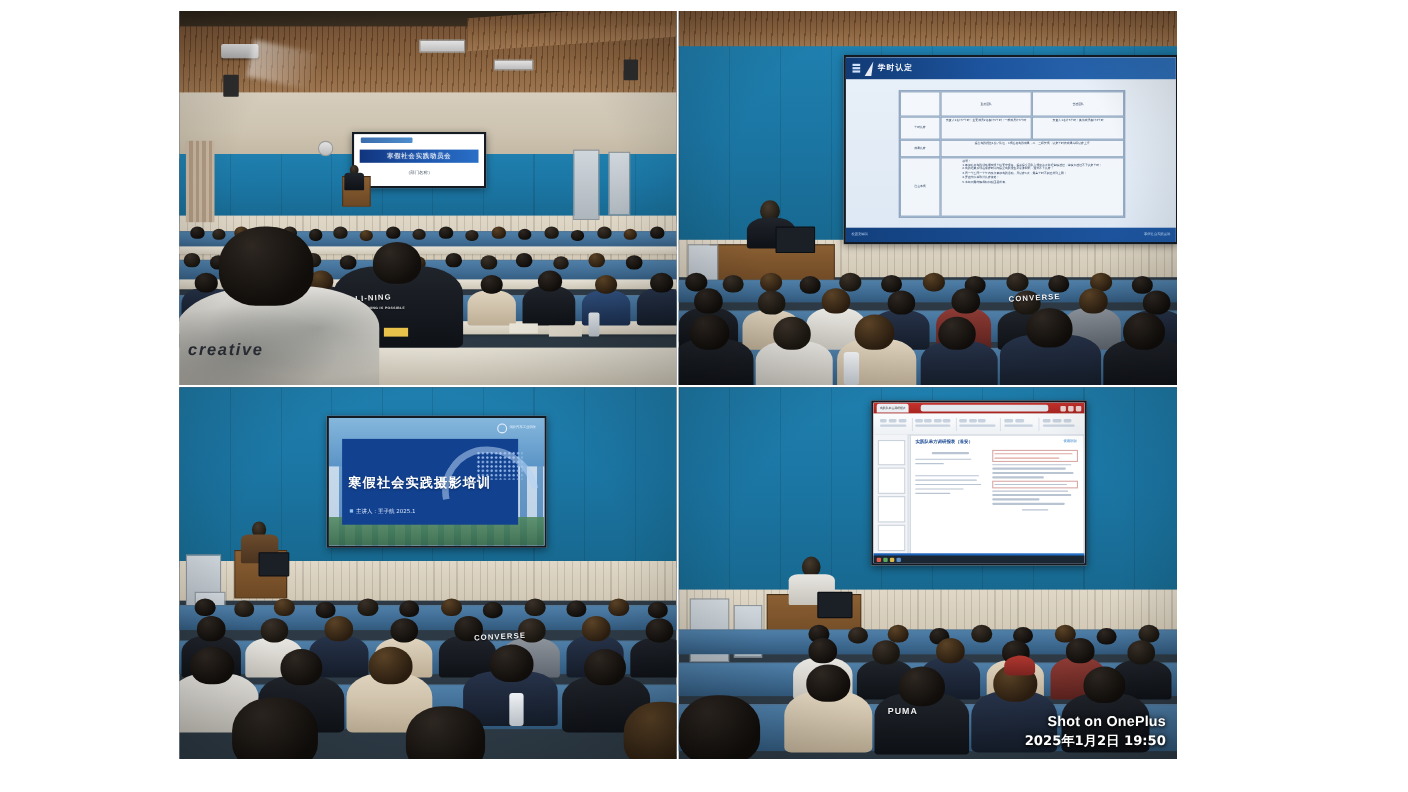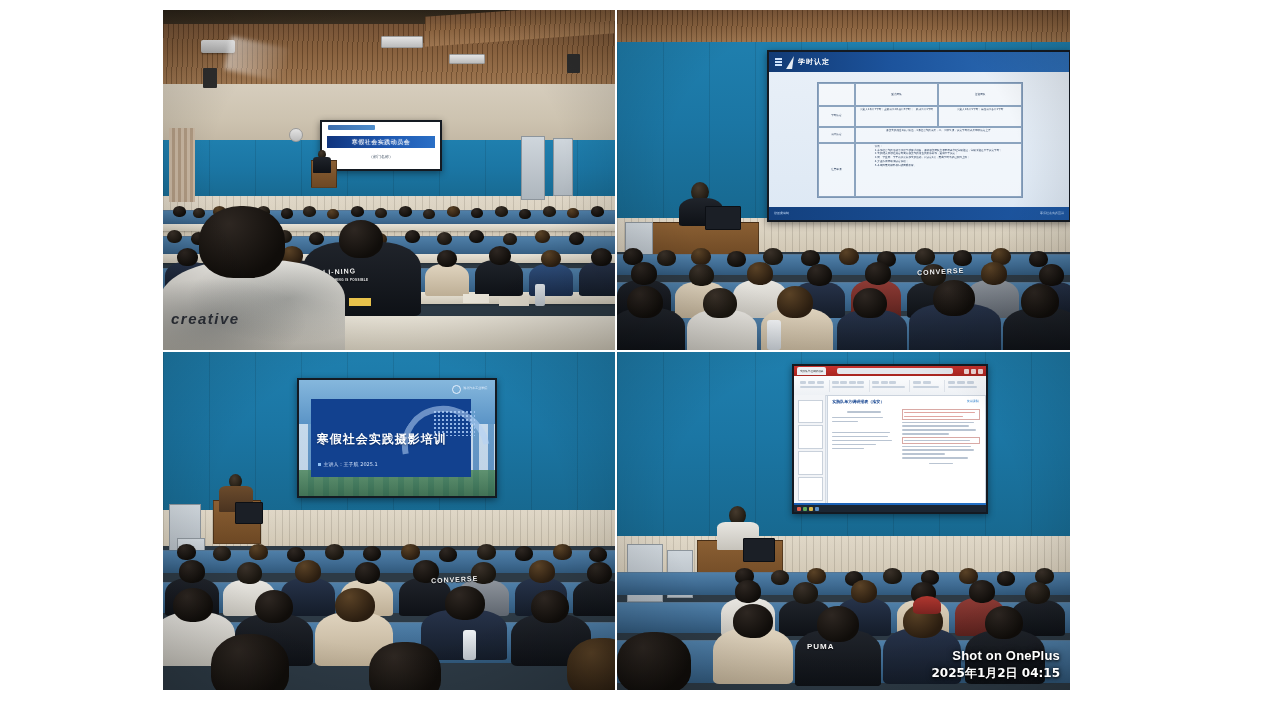--- a/index.html
+++ b/index.html
@@ -857,19 +857,19 @@
         <div class="body black" style="left:348px;top:64px;width:80px;height:54px;"></div>
         <div class="head dark" style="left:368px;top:40px;width:38px;height:33px;"></div>
 
         <div style="position:absolute;left:296px;top:30px;width:28px;height:18px;background:linear-gradient(180deg,#b0372f,#7b2320);border-radius:50% 50% 20% 20%;"></div>
 
         <div class="head dark" style="left:0px;top:66px;width:74px;height:62px;border-radius:46% 46% 36% 36%;"></div>
       </div>
 
       <div class="watermark">
         <div class="l1">Shot on OnePlus</div>
-        <div class="l2">2025年1月2日 04:15</div>
+        <div class="l2">2025年1月2日 19:50</div>
       </div>
       <div class="vignette"></div>
     </div>
 
   </div>
 </div>
 
 </body></html>

